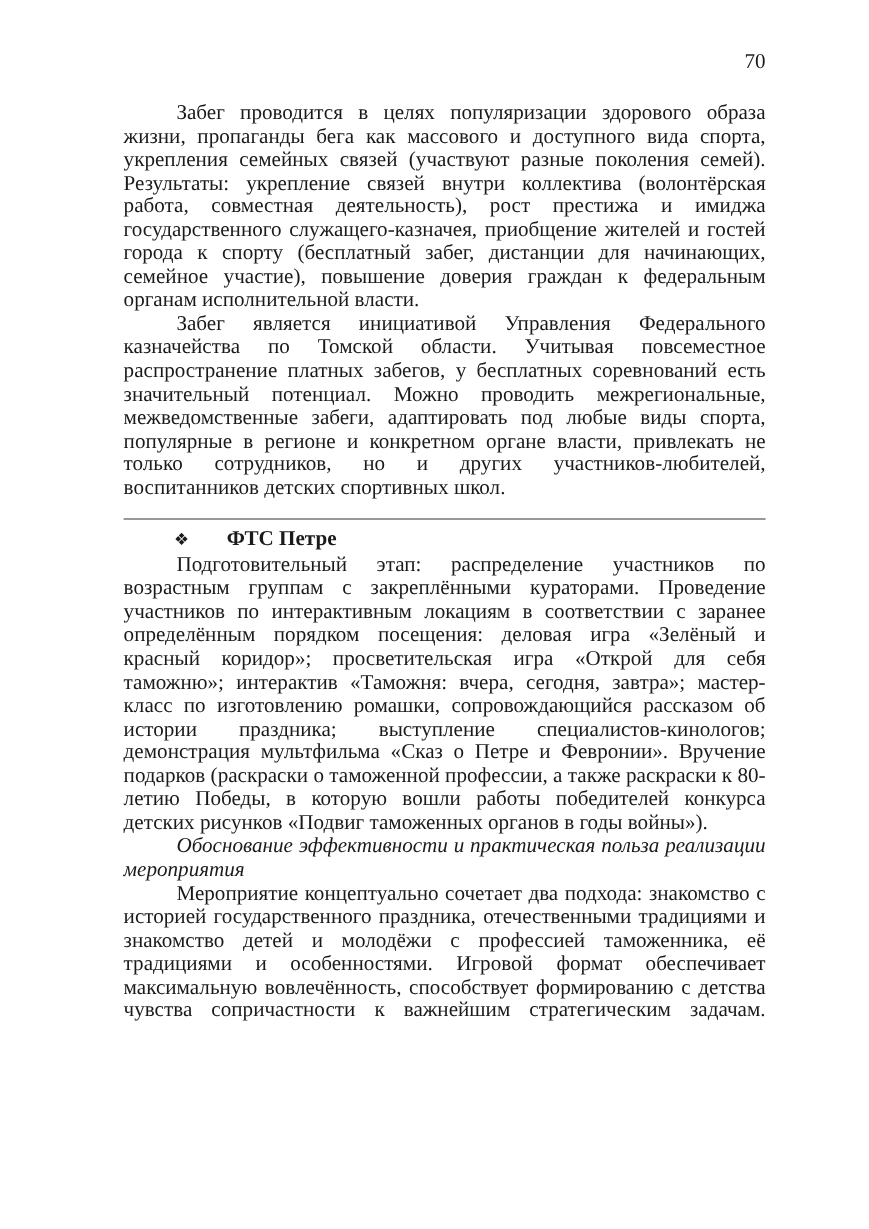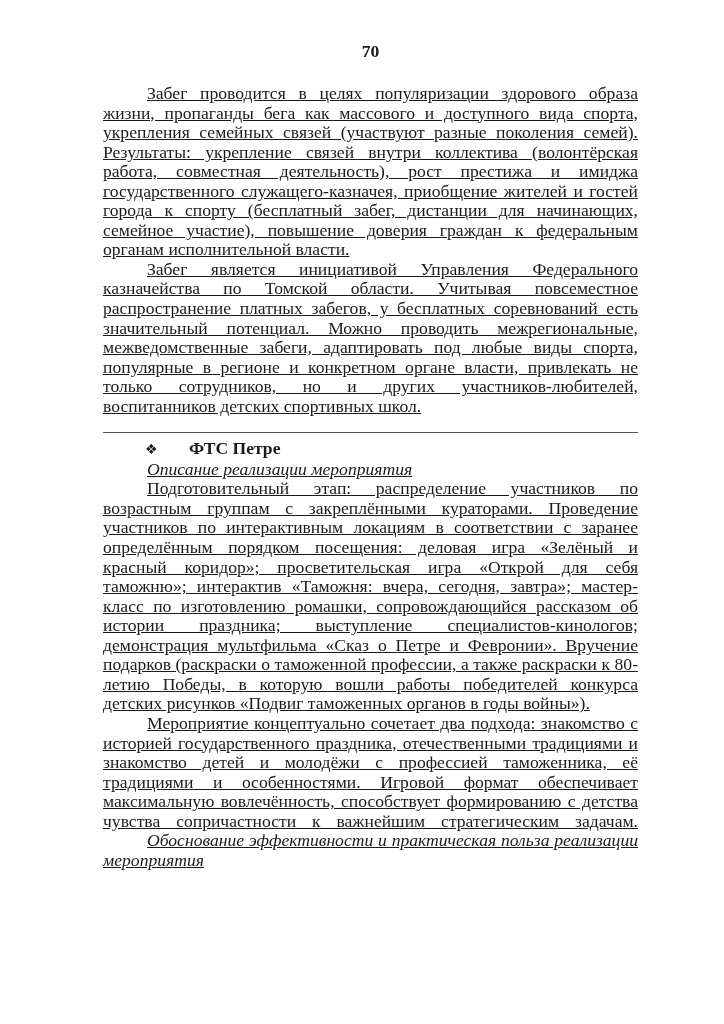--- a/index.html
+++ b/index.html
@@ -2,23 +2,23 @@
 <html><head>
   <meta charset="utf-8">
   <style>
     html, body { margin: 0; padding: 0; background: #ffffff; }
     body { width: 724px; height: 1024px; position: relative; overflow: hidden; }
     .page {
       position: absolute; left: 103px; top: 0; width: 535px;
       font-family: "Liberation Serif", "DejaVu Serif", serif;
       font-size: 17.6px; line-height: 19.55px; color: #1a1a1a;
     }
-    .page-number { position: absolute; left: 0; width: 535px; top: 42px; text-align: center; font-size: 17.6px; font-weight: bold; }
+    .page-number { position: absolute; left: 0; width: 535px; top: 42px; text-align: right; font-size: 17.6px; }
     .body { position: absolute; left: 0; top: 84px; width: 535px; }
-    p { margin: 0; text-align: justify; text-align-last: left; text-decoration: underline; }
+    p { margin: 0; text-align: justify; text-align-last: left; }
     .indent { text-indent: 44px; }
     .it { font-style: italic; }
     .last-justify { text-align-last: justify; }
     .divider { height: 0; border-top: 1.6px solid #555; margin: 16px 0 6px 0; }
     .section-head { font-weight: bold; padding-left: 42px; display: flex; align-items: baseline; }
     .bullet { display: inline-block; width: 44px; font-weight: normal; font-size: 14px; }
     .u { text-decoration: underline; text-decoration-thickness: 1px; text-underline-offset: 2px; }
   </style>
 </head>
 <body>
@@ -31,19 +31,18 @@
     <p class="indent">Забег является инициативой Управления Федерального казначейства по Томской области. Учитывая повсеместное распространение платных забегов, у бесплатных соревнований есть значительный потенциал. Можно проводить межрегиональные, межведомственные забеги, адаптировать под любые виды спорта, популярные в регионе и конкретном органе власти, привлекать не только сотрудников, но и других участников-любителей, воспитанников детских спортивных школ.</p>
 
     <div class="divider"></div>
 
     <div class="section-head">
       <span class="bullet">❖</span>
       <span>ФТС Петре</span>
     </div>
 
 
-    <p class="indent it">Описание реализации мероприятия</p>
     <p class="indent">Подготовительный этап: распределение участников по возрастным группам с закреплёнными кураторами. Проведение участников по интерактивным локациям в соответствии с заранее определённым порядком посещения: деловая игра «Зелёный и красный коридор»; просветительская игра «Открой для себя таможню»; интерактив «Таможня: вчера, сегодня, завтра»; мастер-класс по изготовлению ромашки, сопровождающийся рассказом об истории праздника; выступление специалистов-кинологов; демонстрация мультфильма «Сказ о Петре и Февронии». Вручение подарков (раскраски о таможенной профессии, а также раскраски к 80-летию Победы, в которую вошли работы победителей конкурса детских рисунков «Подвиг таможенных органов в годы войны»).</p>
 
+    <p class="indent it">Обоснование эффективности и практическая польза реализации мероприятия</p>
     <p class="indent last-justify">Мероприятие концептуально сочетает два подхода: знакомство с историей государственного праздника, отечественными традициями и знакомство детей и молодёжи с профессией таможенника, её традициями и особенностями. Игровой формат обеспечивает максимальную вовлечённость, способствует формированию с детства чувства сопричастности к важнейшим стратегическим задачам.</p>
-    <p class="indent it">Обоснование эффективности и практическая польза реализации мероприятия</p>
   </div>
 </div>
 
 </body></html>

